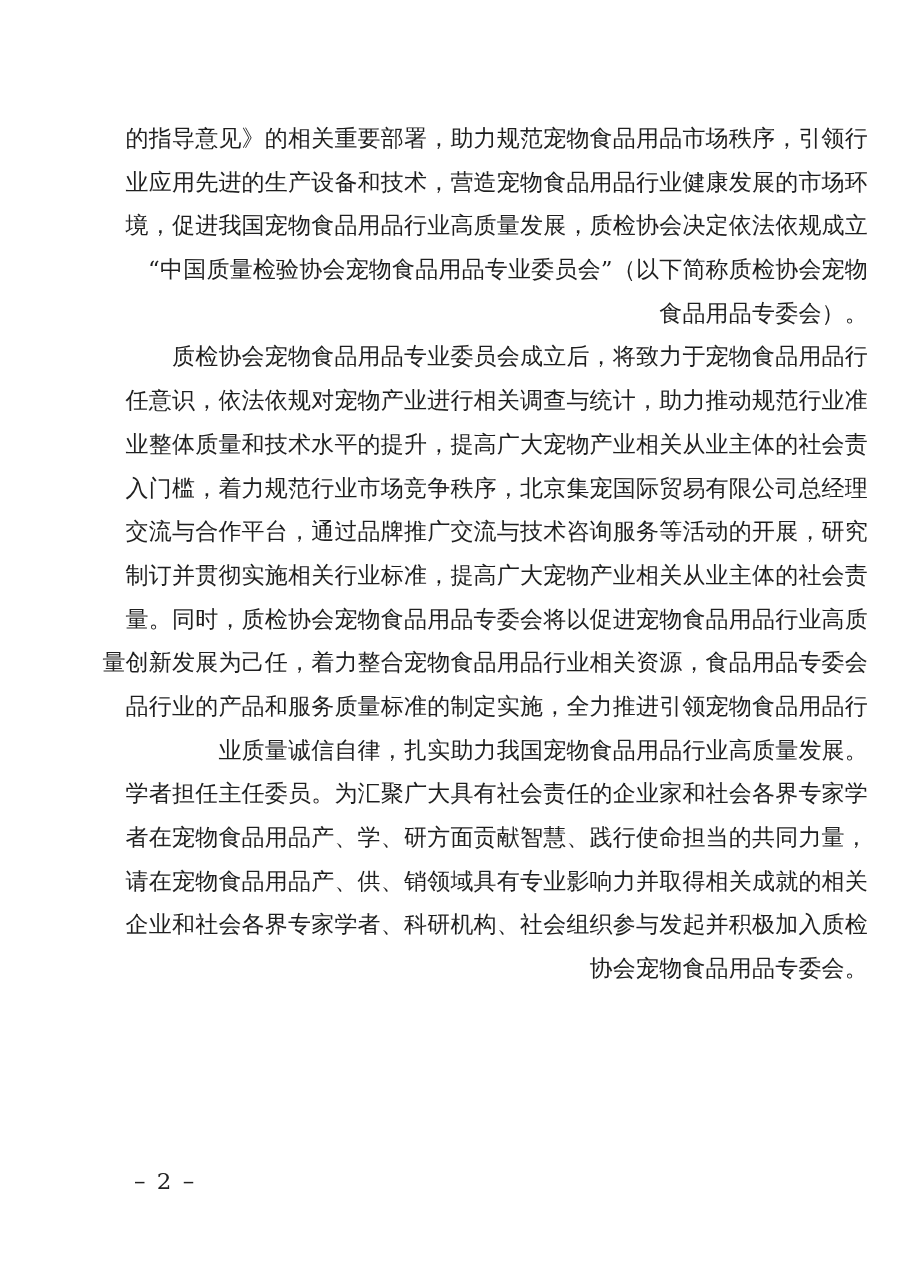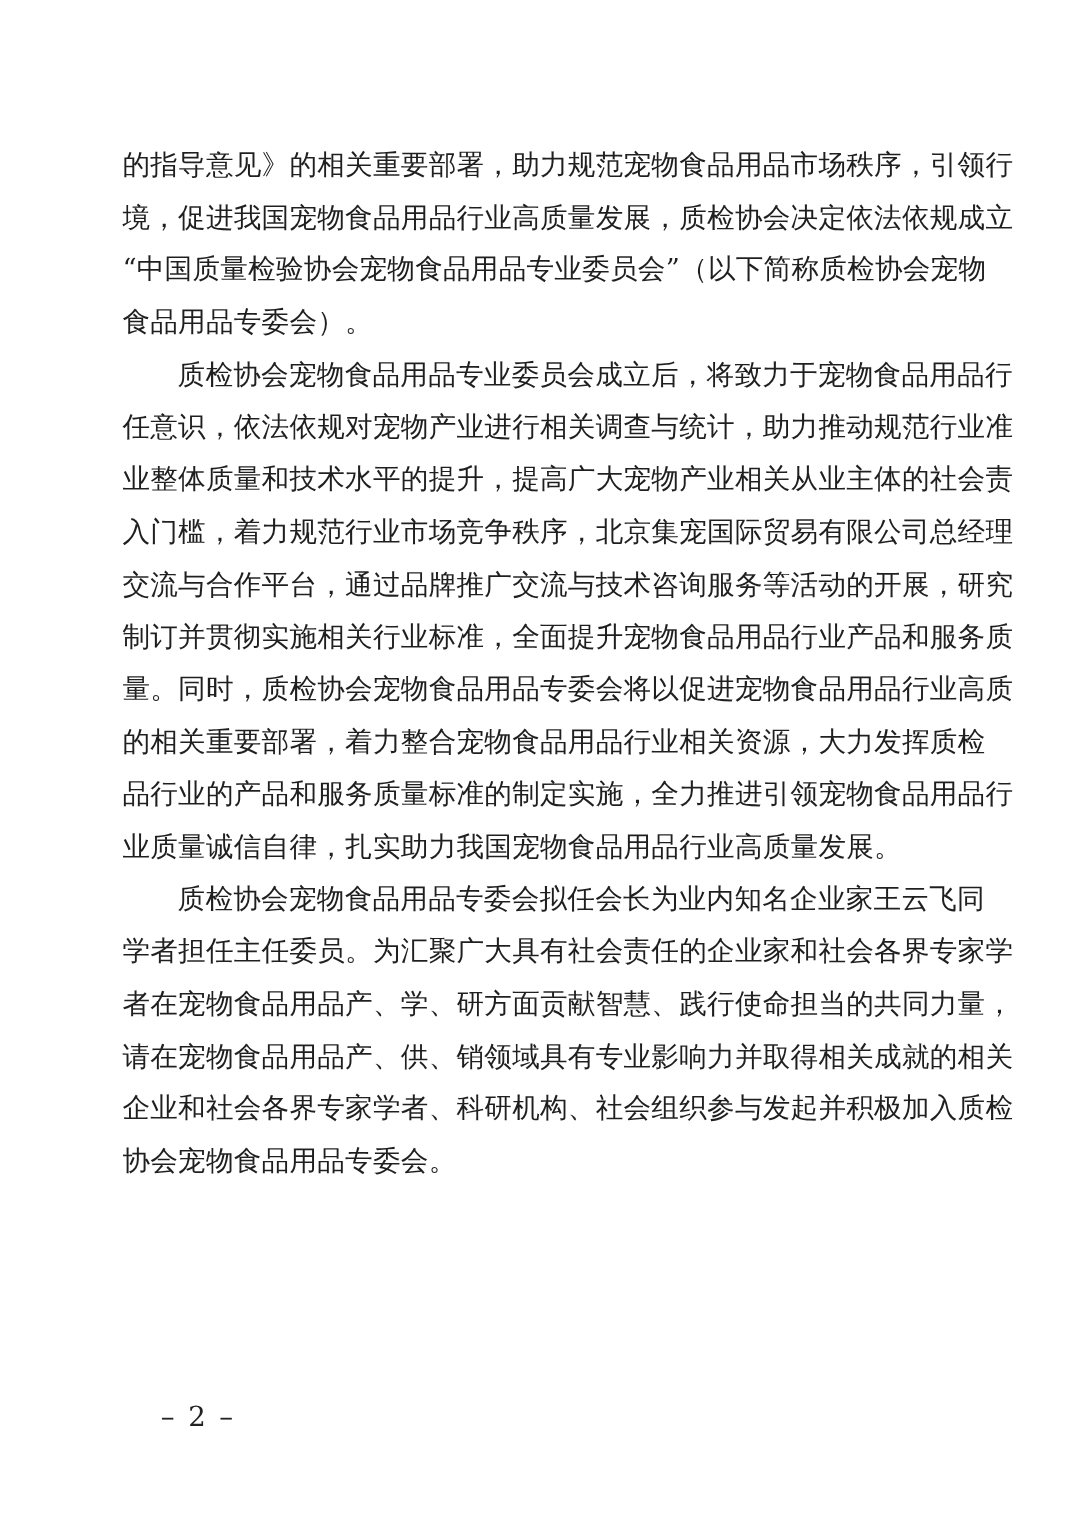--- a/index.html
+++ b/index.html
@@ -25,21 +25,21 @@
   .paragraph {
     margin: 0;
     padding: 0;
   }
   .line {
     height: 43.7px;
     line-height: 43.7px;
     font-size: 23px;
     letter-spacing: 0.2px;
     white-space: nowrap;
-    text-align: left;
+    text-align: right;
   }
   .line.indent {
     padding-left: 46px;
   }
   .page-number {
     position: absolute;
     left: 134px;
     top: 1169px;
     font-size: 23px;
     line-height: 24px;
@@ -47,38 +47,38 @@
     color: #222222;
   }
 </style>
 </head>
 <body>
 
 <div class="page">
   <div class="content" id="document-body">
       <div class="paragraph">
         <div class="line">的指导意见》的相关重要部署，助力规范宠物食品用品市场秩序，引领行</div>
+        <div class="line">业应用先进的生产设备和技术，营造宠物食品用品行业健康发展的市场环</div>
         <div class="line">境，促进我国宠物食品用品行业高质量发展，质检协会决定依法依规成立</div>
         <div class="line">“中国质量检验协会宠物食品用品专业委员会”（以下简称质检协会宠物</div>
         <div class="line">食品用品专委会）。</div>
       </div>
       <div class="paragraph">
         <div class="line indent">质检协会宠物食品用品专业委员会成立后，将致力于宠物食品用品行</div>
         <div class="line">任意识，依法依规对宠物产业进行相关调查与统计，助力推动规范行业准</div>
         <div class="line">业整体质量和技术水平的提升，提高广大宠物产业相关从业主体的社会责</div>
         <div class="line">入门槛，着力规范行业市场竞争秩序，北京集宠国际贸易有限公司总经理</div>
         <div class="line">交流与合作平台，通过品牌推广交流与技术咨询服务等活动的开展，研究</div>
-        <div class="line">制订并贯彻实施相关行业标准，全面提升宠物食品用品行业产品和服务质</div>
+        <div class="line">制订并贯彻实施相关行业标准，提高广大宠物产业相关从业主体的社会责</div>
         <div class="line">量。同时，质检协会宠物食品用品专委会将以促进宠物食品用品行业高质</div>
-        <div class="line">的相关重要部署，着力整合宠物食品用品行业相关资源，大力发挥质检</div>
+        <div class="line">量创新发展为己任，着力整合宠物食品用品行业相关资源，食品用品专委会</div>
         <div class="line">品行业的产品和服务质量标准的制定实施，全力推进引领宠物食品用品行</div>
         <div class="line">业质量诚信自律，扎实助力我国宠物食品用品行业高质量发展。</div>
       </div>
       <div class="paragraph">
-        <div class="line indent">质检协会宠物食品用品专委会拟任会长为业内知名企业家王云飞同</div>
         <div class="line">学者担任主任委员。为汇聚广大具有社会责任的企业家和社会各界专家学</div>
         <div class="line">者在宠物食品用品产、学、研方面贡献智慧、践行使命担当的共同力量，</div>
         <div class="line">请在宠物食品用品产、供、销领域具有专业影响力并取得相关成就的相关</div>
         <div class="line">企业和社会各界专家学者、科研机构、社会组织参与发起并积极加入质检</div>
         <div class="line">协会宠物食品用品专委会。</div>
       </div>
     </div>
   <div class="page-number">– 2 –</div>
 </div>
 

